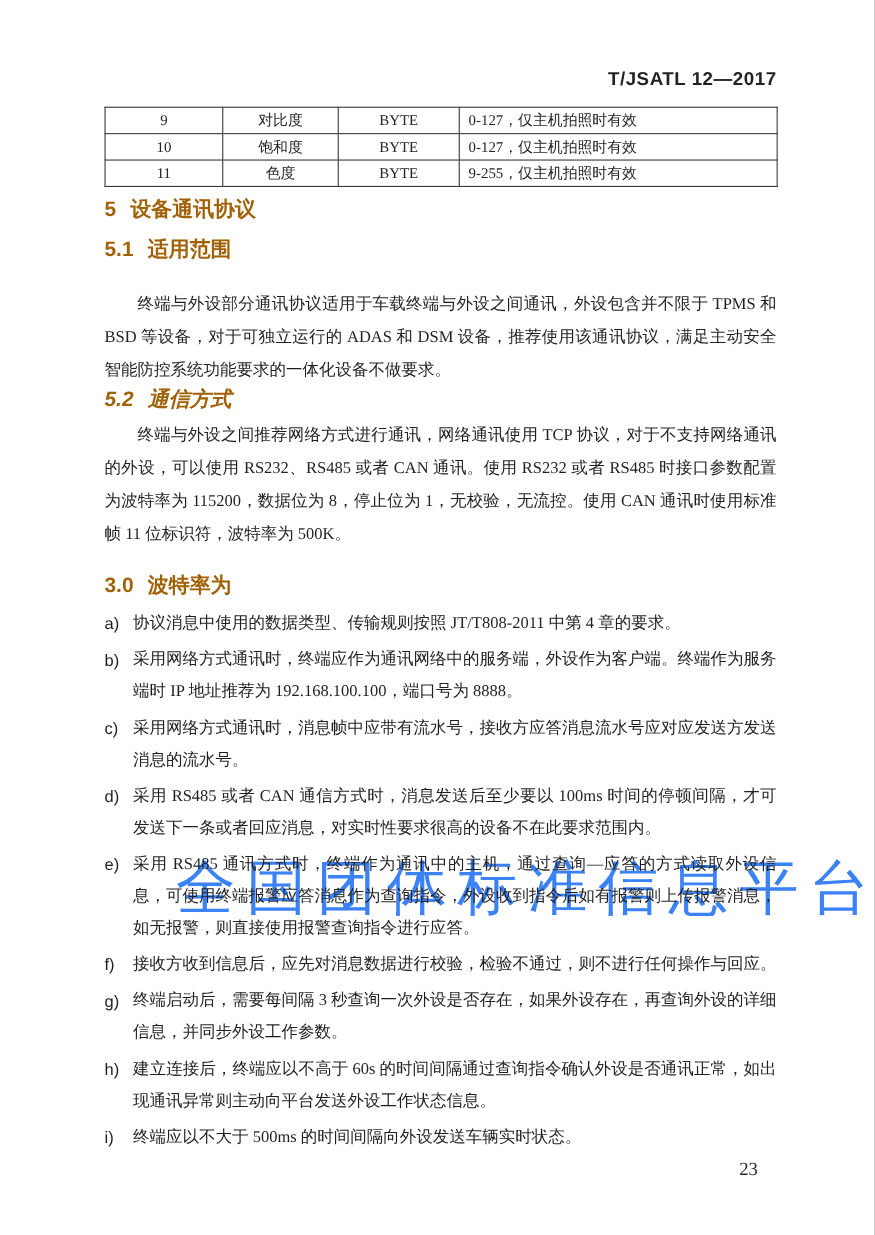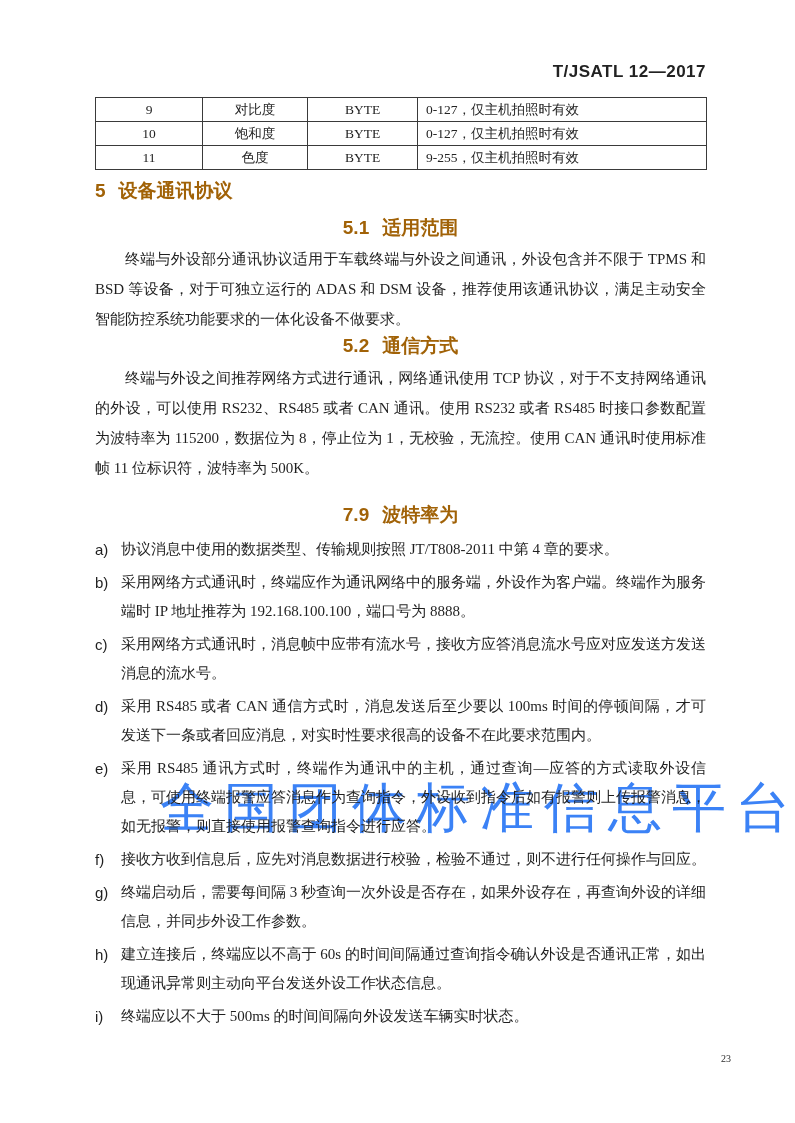--- a/index.html
+++ b/index.html
@@ -64,26 +64,26 @@
     padding-left: 8px;
   }
   .h-main, .h-sub {
     font-family: "Liberation Sans", "DejaVu Sans", sans-serif;
     font-weight: bold;
     font-size: 19px;
     line-height: 16px;
     color: #a16207;
   }
   .h-main { margin-top: 13px; }
-  .h-sub  { margin-top: 21px; text-align: center; }
-  .h-sub.tight { margin-top: 4px; }
+  .h-sub  { margin-top: 21px; }
+  .h-sub.tight { margin-top: 4px; font-style: italic; }
   .h-sub.loose { margin-top: 24px; }
   .sec-num { display: inline-block; margin-right: 13px; }
   .para {
-    margin-top: 8px;
+    margin-top: 26px;
     font-size: 15px;
     line-height: 30px;
     text-align: justify;
     text-indent: 2em;
     color: #1f1f1f;
   }
   .para.second { margin-top: 9px; }
   .rule-list { margin-top: 12px; list-style: none; }
   .rule-item {
     display: flex;
@@ -95,23 +95,23 @@
   .rule-label {
     flex: 0 0 26px;
     font-family: "Liberation Sans", "DejaVu Sans", sans-serif;
   }
   .rule-text {
     flex: 1 1 auto;
     text-align: justify;
   }
   .page-number {
     position: absolute;
-    left: 721px;
+    left: 672px;
     top: 1053px;
-    font-size: 10px;
+    font-size: 17px;
     color: #2a2a2a;
     z-index: 1;
   }
 </style>
 </head>
 <body>
 
 <div class="page">
 
   <div class="watermark">全国团体标准信息平台</div>
@@ -159,21 +159,21 @@
 
     <p class="para">终端与外设部分通讯协议适用于车载终端与外设之间通讯，外设包含并不限于 TPMS 和 BSD 等设备，对于可独立运行的 ADAS 和 DSM 设备，推荐使用该通讯协议，满足主动安全智能防控系统功能要求的一体化设备不做要求。</p>
 
     <div class="h-sub tight">
       <span class="sec-num">5.2</span><span>通信方式</span>
     </div>
 
     <p class="para second">终端与外设之间推荐网络方式进行通讯，网络通讯使用 TCP 协议，对于不支持网络通讯的外设，可以使用 RS232、RS485 或者 CAN 通讯。使用 RS232 或者 RS485 时接口参数配置为波特率为 115200，数据位为 8，停止位为 1，无校验，无流控。使用 CAN 通讯时使用标准帧 11 位标识符，波特率为 500K。</p>
 
     <div class="h-sub loose">
-      <span class="sec-num">7.9</span><span>波特率为</span>
+      <span class="sec-num">3.0</span><span>波特率为</span>
     </div>
 
     <ul class="rule-list">
       <li class="rule-item">
         <span class="rule-label">a)</span>
         <span class="rule-text">协议消息中使用的数据类型、传输规则按照 JT/T808-2011 中第 4 章的要求。</span>
       </li>
       <li class="rule-item">
         <span class="rule-label">b)</span>
         <span class="rule-text">采用网络方式通讯时，终端应作为通讯网络中的服务端，外设作为客户端。终端作为服务端时 IP 地址推荐为 192.168.100.100，端口号为 8888。</span>

